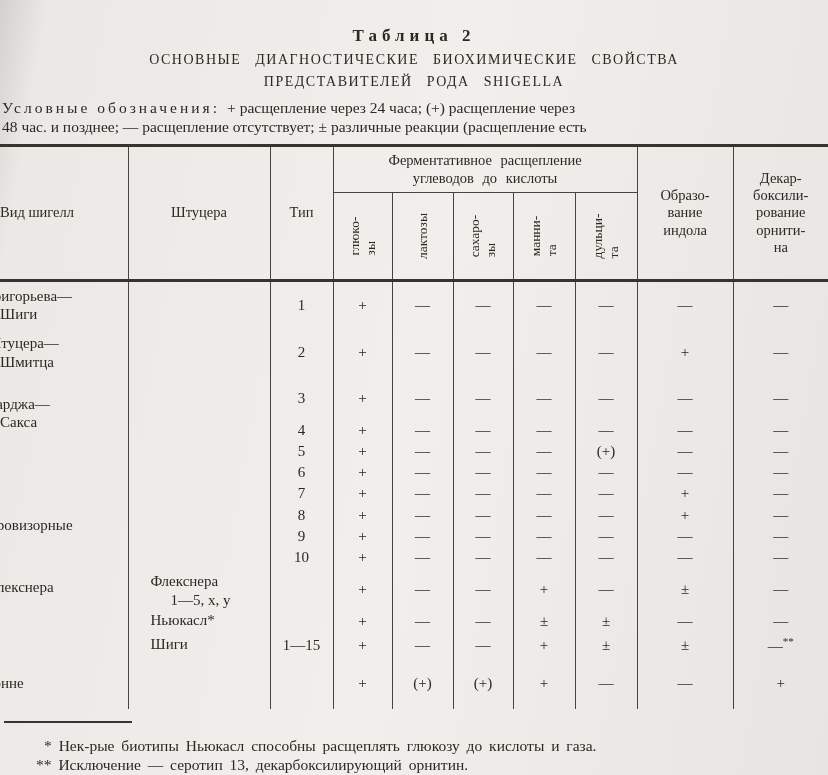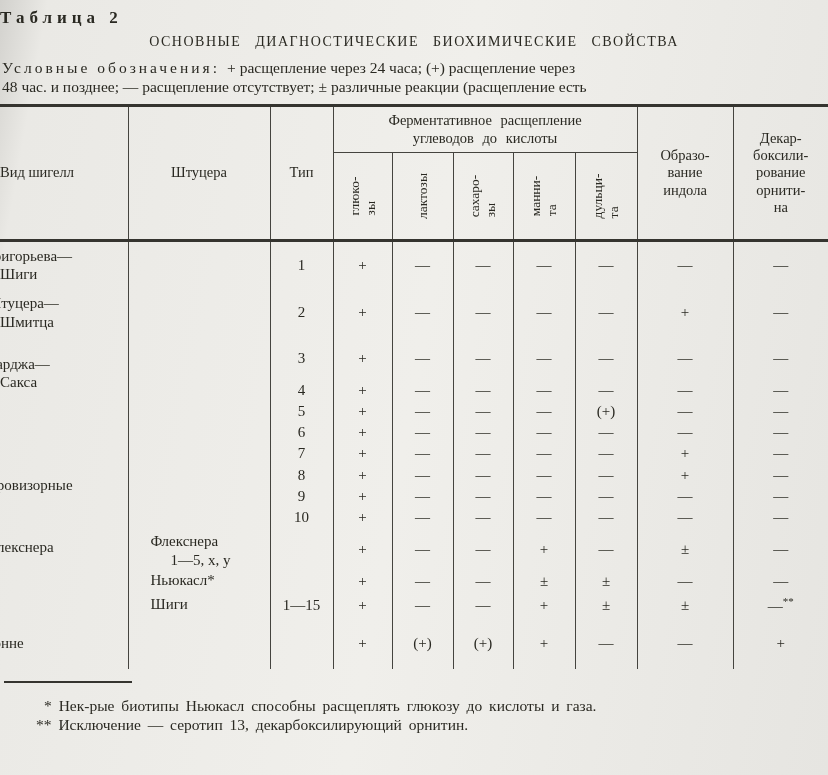--- a/index.html
+++ b/index.html
@@ -11,24 +11,25 @@
     background: #e8e7e3;
   }
   .page {
     position: relative;
     width: 828px; height: 775px;
     overflow: hidden;
     background: linear-gradient(100deg, #d2d1cd 0%, #eae9e5 5%, #f0efeb 50%, #e6e5e1 100%);
   }
   .tbl-label {
     padding-top: 8px;
-    text-align: left;
+    text-align: center;
     font-weight: bold;
     font-size: 17px;
     letter-spacing: 5px;
+    margin-top: 18px;
   }
   .doc-title {
     text-align: center;
     font-size: 14px;
     letter-spacing: 1.5px;
     word-spacing: 9px;
     margin-top: 6px;
     white-space: nowrap;
   }
   .legend {
@@ -107,20 +108,21 @@
   .fn1 { margin-top: 13px; padding-left: 44px; }
   .fn2 { padding-left: 36px; }
 </style>
 </head>
 <body>
 
 <div class="page">
 
   <div class="tbl-label">Таблица 2</div>
   <div class="doc-title">ОСНОВНЫЕ ДИАГНОСТИЧЕСКИЕ БИОХИМИЧЕСКИЕ СВОЙСТВА</div>
+  <div class="doc-title">ПРЕДСТАВИТЕЛЕЙ РОДА SHIGELLA</div>
 
   <div class="legend">
     <div class="legend-line"><span class="legend-label">Условные обозначения:</span><span>+ расщепление через 24 часа; (+) расщепление через</span></div>
     <div class="legend-line">48 час. и позднее; — расщепление отсутствует; ± различные реакции (расщепление есть</div>
   </div>
 
   <table class="main">
     <colgroup>
       <col style="width:128px">
         <col style="width:142px">

